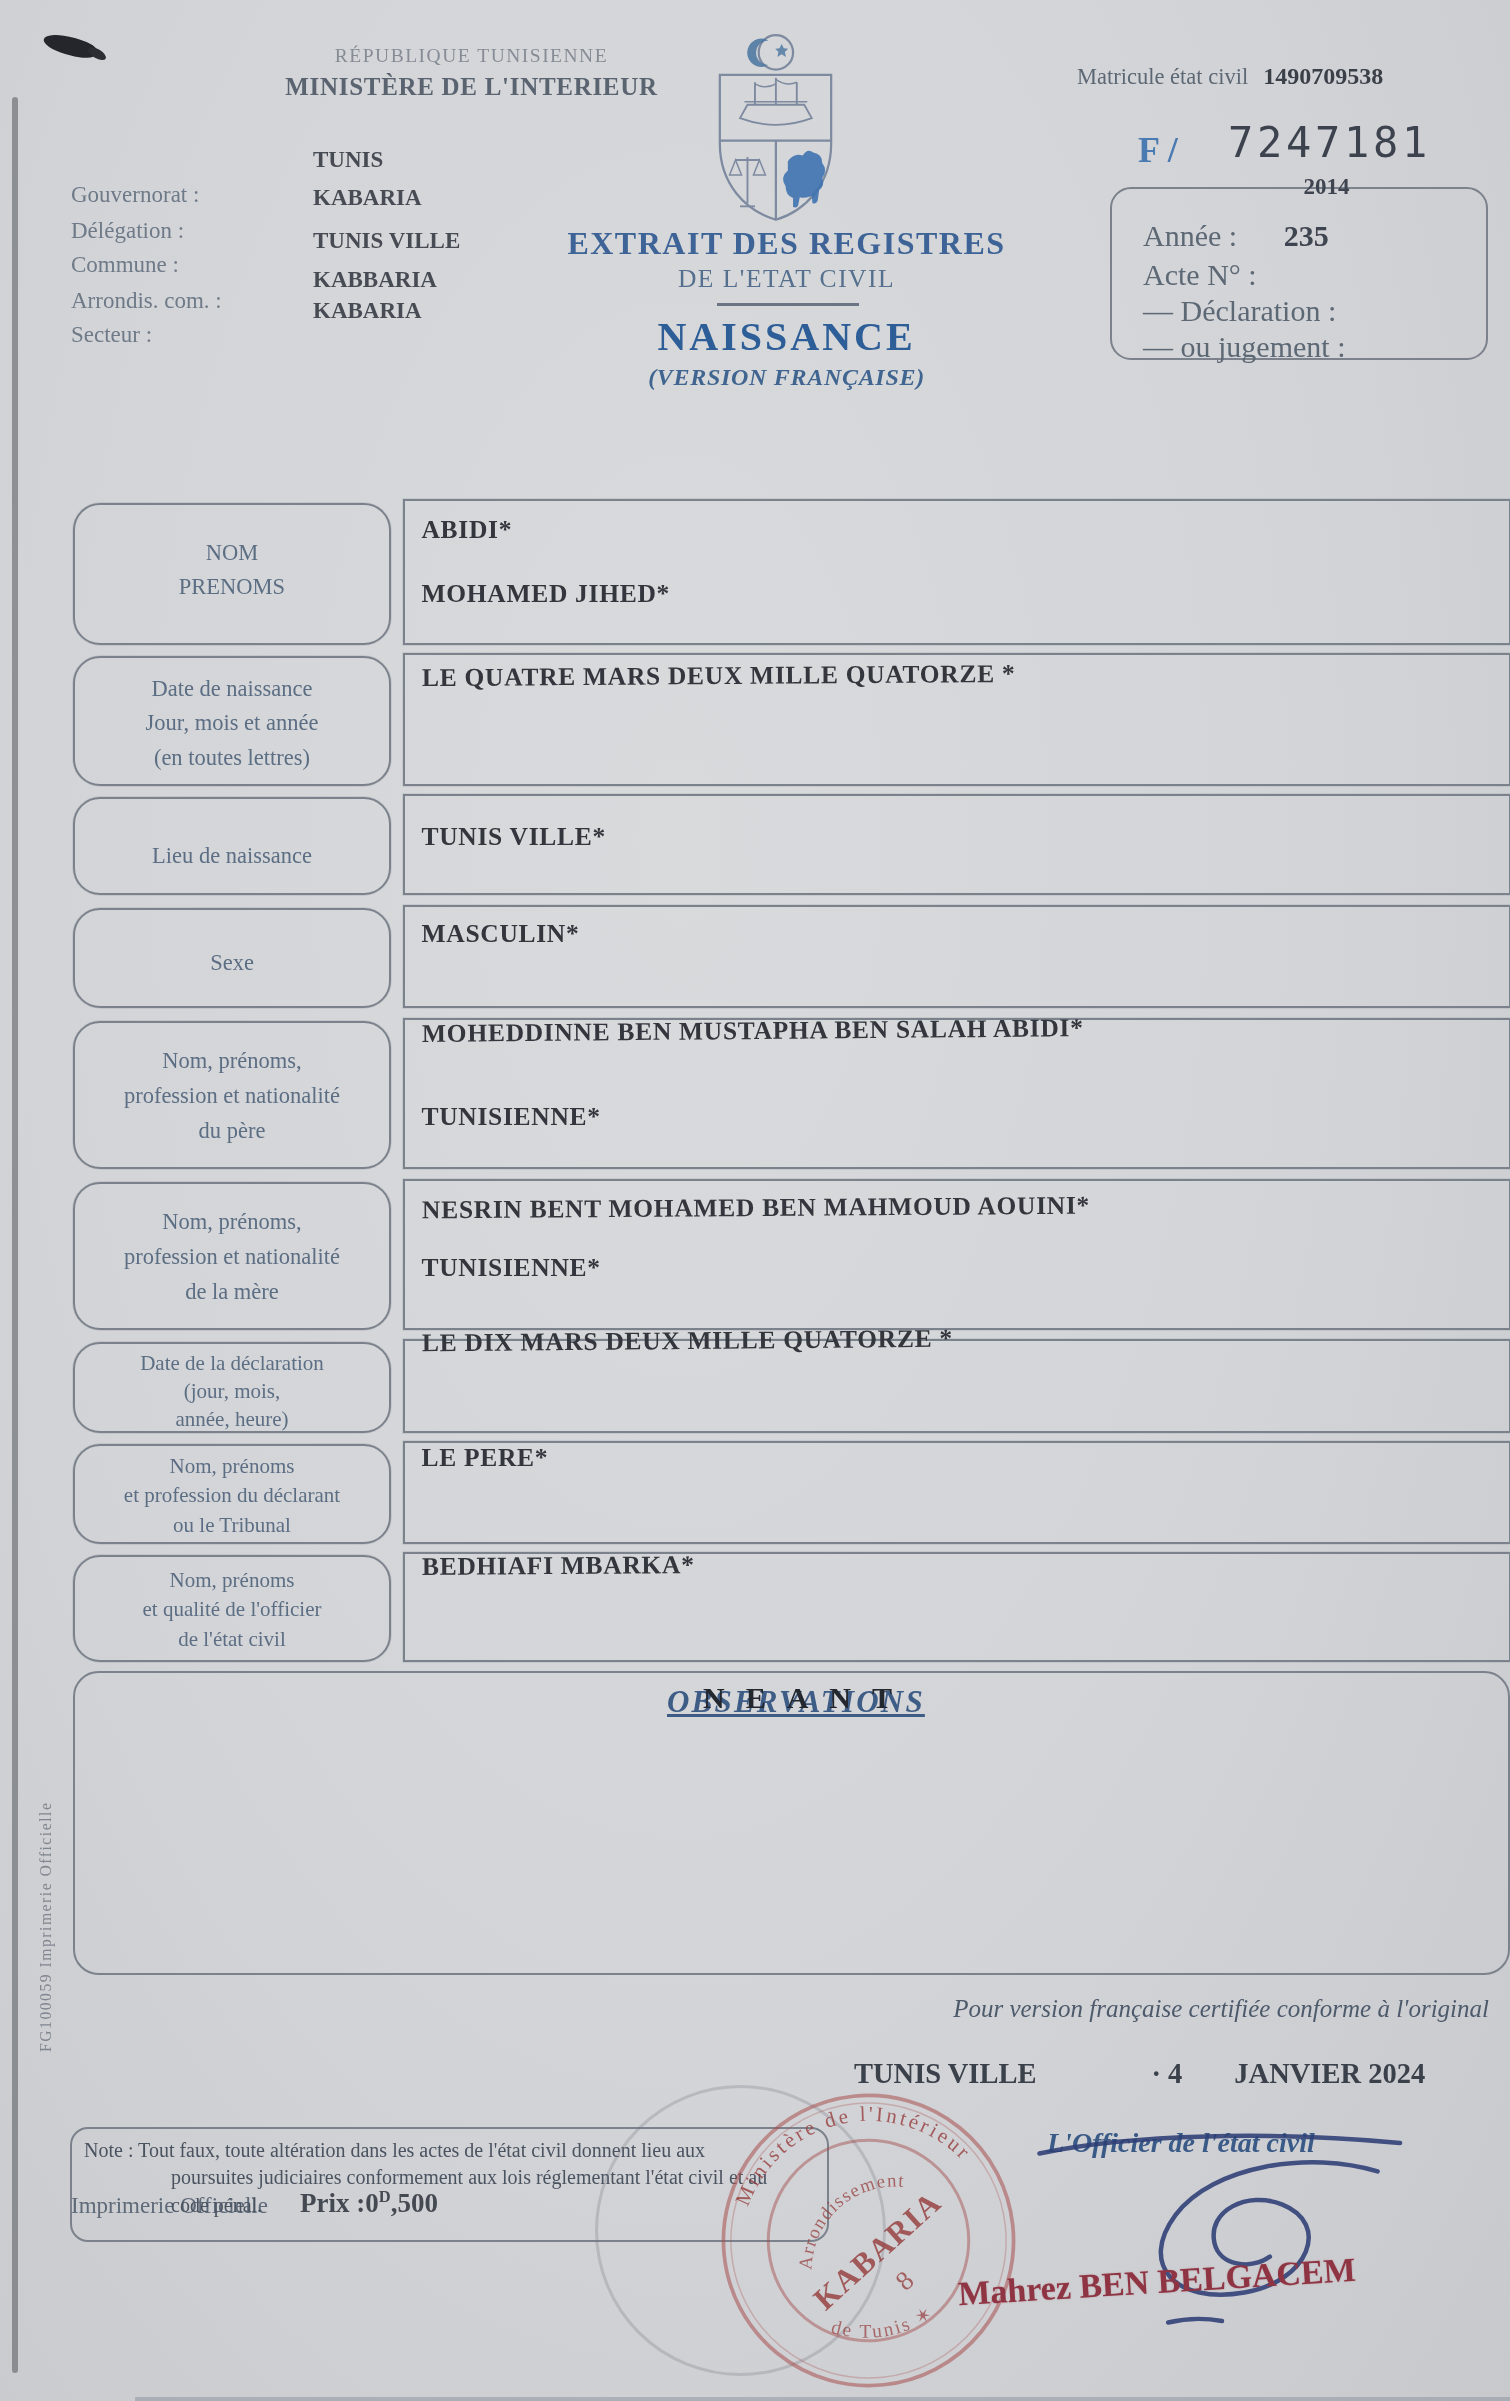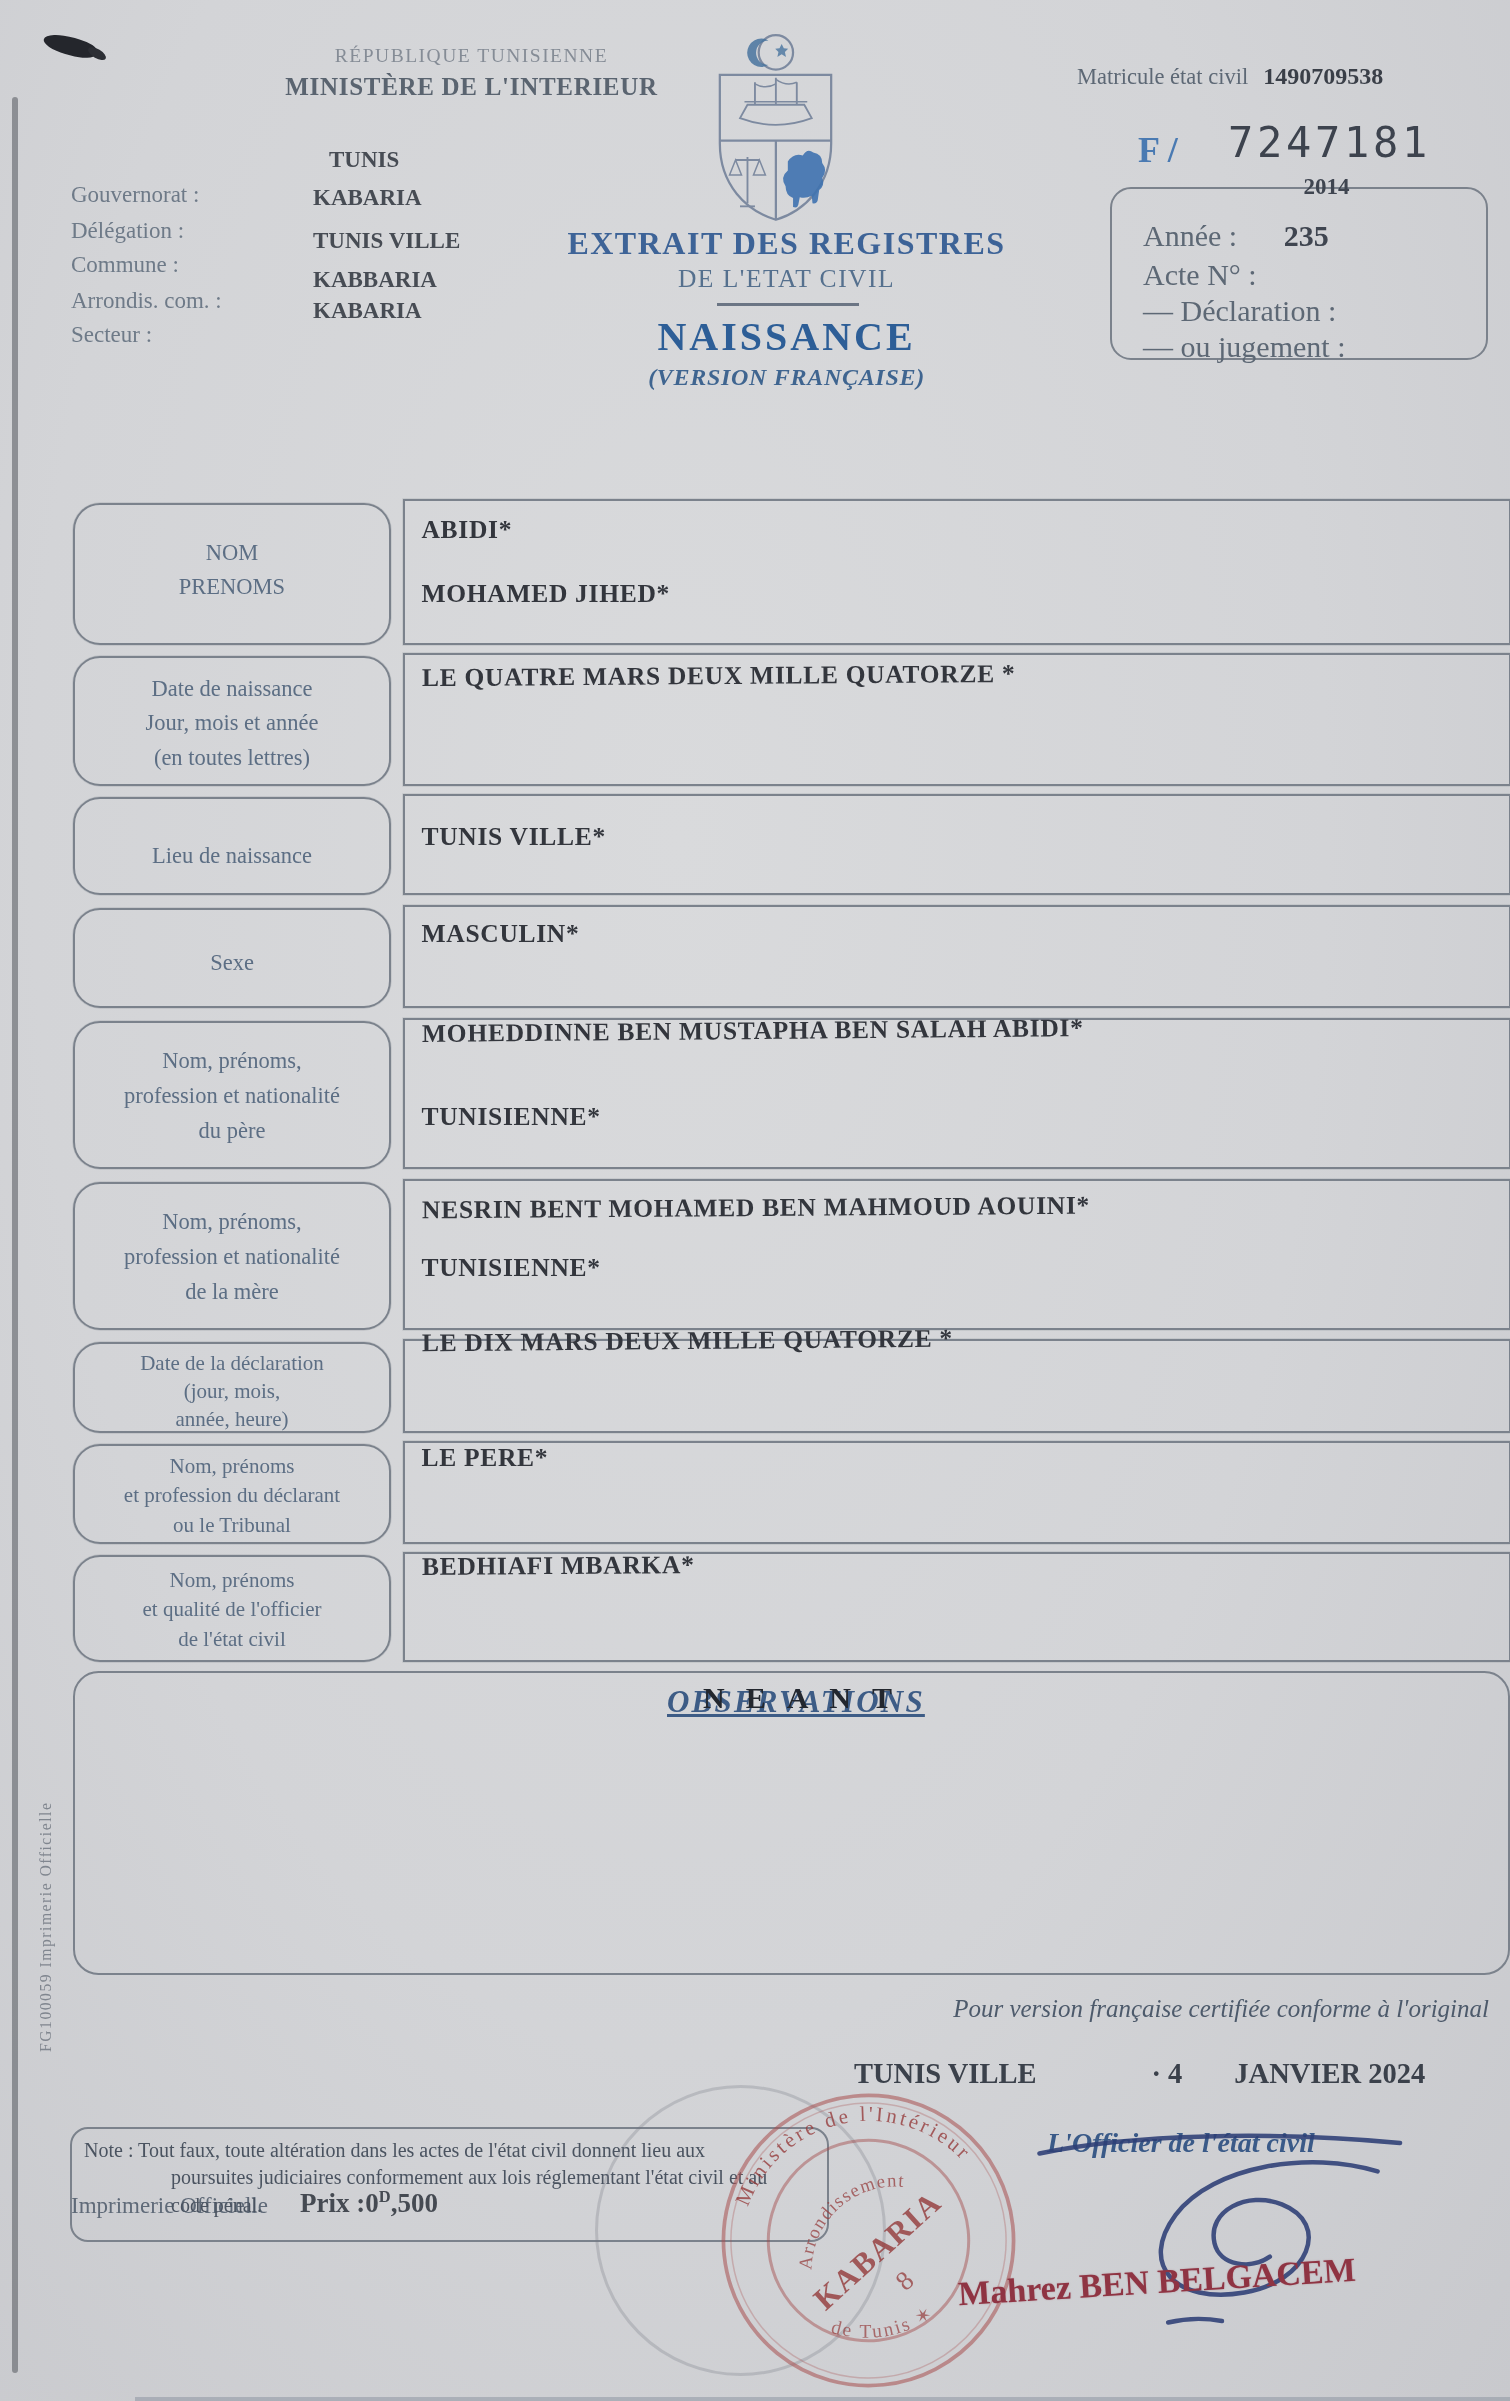--- a/index.html
+++ b/index.html
@@ -31,21 +31,21 @@
 
   <div class="abs" style="left:187px;top:45px;width:569px;text-align:center;color:#858c96;font-size:19.5px;letter-spacing:1.5px;">RÉPUBLIQUE TUNISIENNE</div>
   <div class="abs" style="left:172px;top:73px;width:599px;text-align:center;color:#5a6470;font-size:25px;font-weight:bold;letter-spacing:0.7px;">MINISTÈRE DE L'INTERIEUR</div>
 
   <div class="abs adminlbl" style="left:71px;top:182px;">Gouvernorat :</div>
   <div class="abs adminlbl" style="left:71px;top:218px;">Délégation :</div>
   <div class="abs adminlbl" style="left:71px;top:252px;">Commune :</div>
   <div class="abs adminlbl" style="left:71px;top:288px;">Arrondis. com. :</div>
   <div class="abs adminlbl" style="left:71px;top:322px;">Secteur :</div>
 
-  <div class="abs adminval" style="left:329px;top:147px;">TUNIS</div>
+  <div class="abs adminval" style="left:313px;top:147px;">TUNIS</div>
   <div class="abs adminval" style="left:313px;top:185px;">KABARIA</div>
   <div class="abs adminval" style="left:313px;top:228px;">TUNIS VILLE</div>
   <div class="abs adminval" style="left:313px;top:267px;">KABBARIA</div>
   <div class="abs adminval" style="left:313px;top:298px;">KABARIA</div>
 
   <svg class="abs" style="left:710px;top:30px;" width="131" height="198" viewBox="0 0 175 265">
     <g fill="none" stroke="#7d8aa0" stroke-width="3">
       <circle cx="88" cy="30" r="23"></circle>
       <path d="M78,14 a19,19 0 1,0 0,33 a15,15 0 1,1 0,-33" fill="#49749f" stroke="none" opacity=".85"></path>
       <path d="M93,26 l4,-8 l4,8 l8,1 l-6,6 l2,9 l-8,-5 l-8,5 l2,-9 l-6,-6 z" fill="#49749f" stroke="none" opacity=".8" transform="scale(.72) translate(36,8)"></path>

